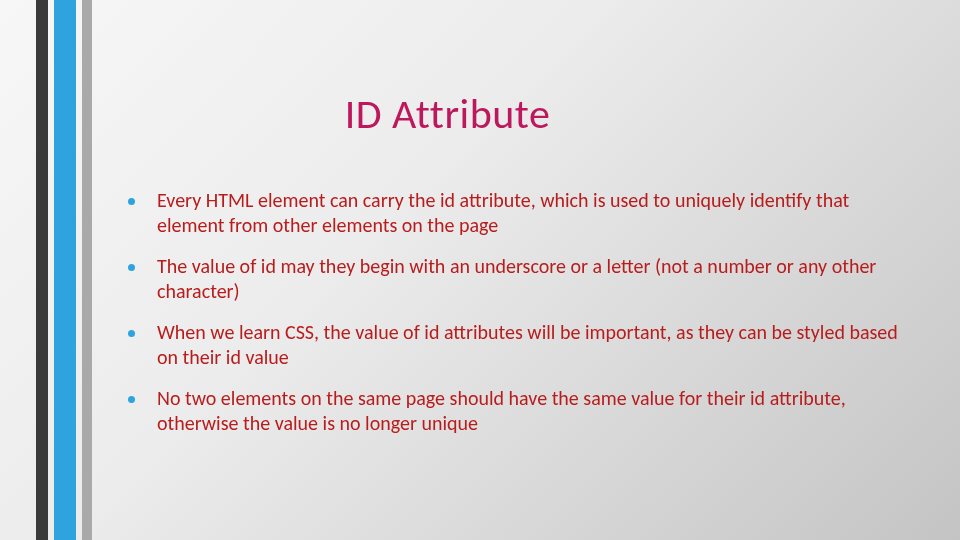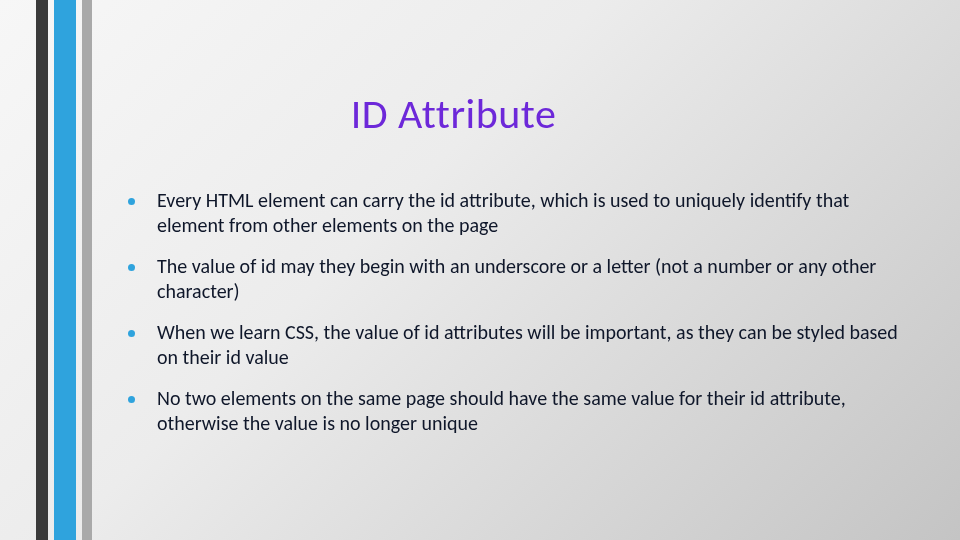--- a/index.html
+++ b/index.html
@@ -20,26 +20,26 @@
     height: 540px;
   }
   .stripe.dark  { width: 12px; background: #3a3a3a; }
   .stripe.gap1  { width: 6px; }
   .stripe.blue  { width: 22px; background: #2fa3dd; }
   .stripe.gap2  { width: 6px; }
   .stripe.gray  { width: 10px; background: #a9a9a9; }
   .title {
     position: absolute;
     top: 88px;
-    left: 6px;
+    left: 0;
     width: 895px;
     text-align: center;
     font-size: 42px;
     font-weight: 400;
-    color: #6d28d9;
+    color: #be185d;
     letter-spacing: 0.5px;
   }
   .content {
     position: absolute;
     top: 188px;
     left: 128px;
     right: 44px;
   }
   .bullet-item {
     display: flex;
@@ -52,21 +52,21 @@
     height: 7px;
     border-radius: 50%;
     background: #2fa3dd;
     margin-top: 10px;
     margin-right: 22px;
   }
   .bullet-text {
     flex: 1 1 auto;
     font-size: 20px;
     line-height: 1.25;
-    color: #0f172a;
+    color: #b91c1c;
     font-weight: 400;
   }
 </style>
 </head>
 <body>
 
 <div class="stripes">
   <div class="stripe dark"></div>
   <div class="stripe gap1"></div>
   <div class="stripe blue"></div>

